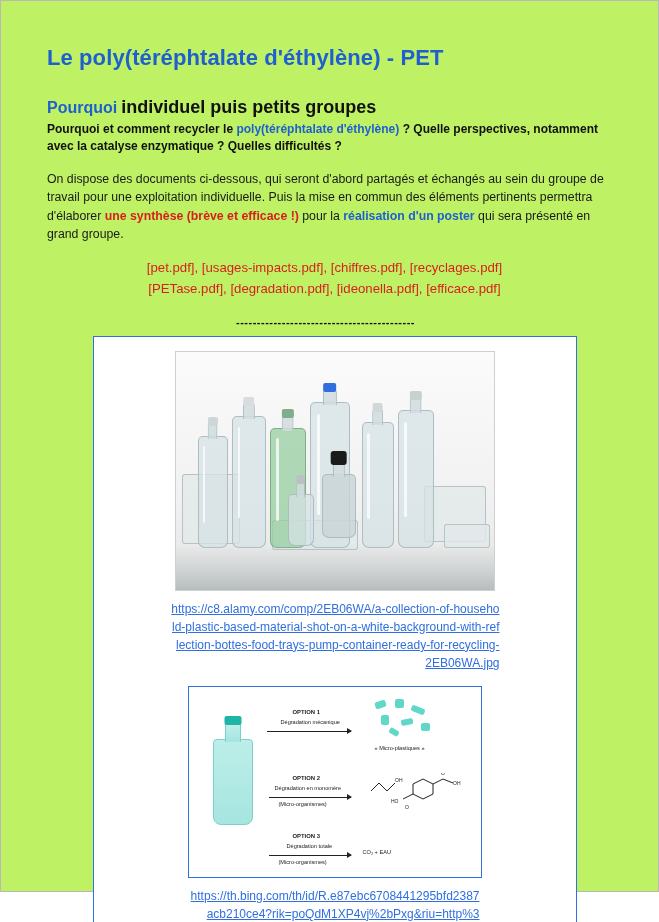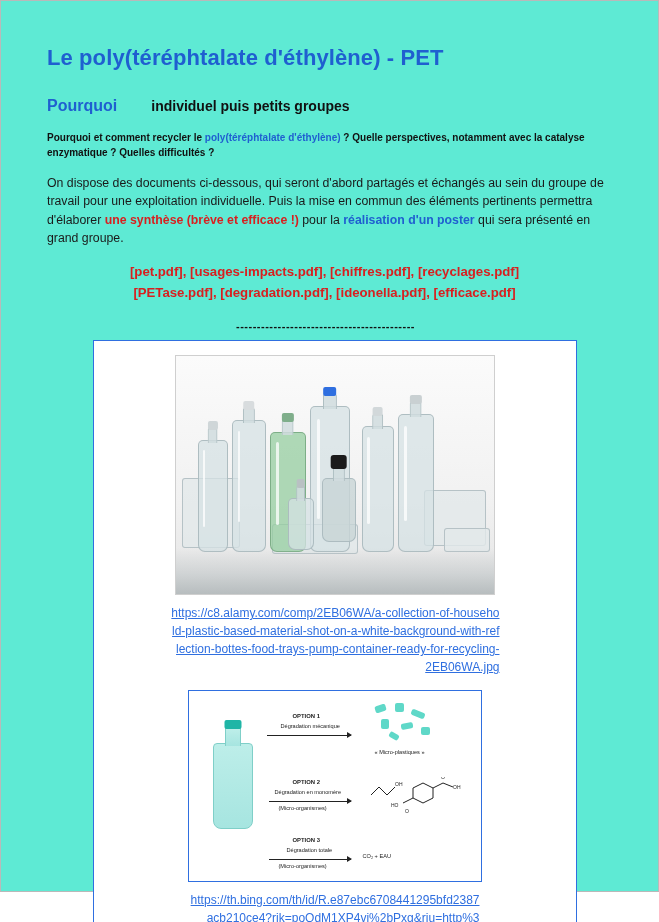--- a/index.html
+++ b/index.html
@@ -11,21 +11,21 @@
   body {
     width: 659px;
     height: 922px;
     font-family: "Liberation Sans", sans-serif;
     overflow: hidden;
   }
   .page {
     position: relative;
     width: 659px;
     height: 892px;
-    background: #5eead4;
+    background: #bef264;
     border: 1px solid #b9b9b9;
     padding: 28px 36px 0 46px;
   }
   .doc-title {
     color: #1f5fd0;
     font-size: 22px;
     font-weight: bold;
     letter-spacing: 0.1px;
     margin: 16px 0 0 0;
   }
@@ -34,27 +34,26 @@
     font-size: 14.5px;
     color: #111;
   }
   .section-head .kw {
     color: #1f5fd0;
     font-weight: bold;
     font-size: 16px;
   }
   .section-head .sub {
     font-weight: bold;
-    font-size: 14px;
+    font-size: 18px;
     color: #111;
-    margin-left: 30px;
   }
   .question {
-    margin: 16px 0 0 0;
-    font-size: 10px;
+    margin: 3px 0 0 0;
+    font-size: 12px;
     font-weight: bold;
     color: #111;
     line-height: 1.45;
     max-width: 560px;
   }
   .question .blue {
     color: #1f5fd0;
     font-weight: bold;
   }
   .para {
@@ -69,21 +68,21 @@
     font-weight: bold;
   }
   .para .blue {
     color: #1f5fd0;
     font-weight: bold;
   }
   .filelist {
     margin: 13px 0 0 0;
     text-align: center;
     color: #d81f1f;
-    font-weight: bold;
+    font-weight: normal;
     font-size: 13.2px;
     line-height: 1.6;
     padding-right: 20px;
   }
   .dashes {
     margin: 17px 0 0 0;
     text-align: center;
     font-size: 11px;
     color: #111;
     letter-spacing: 0.5px;

